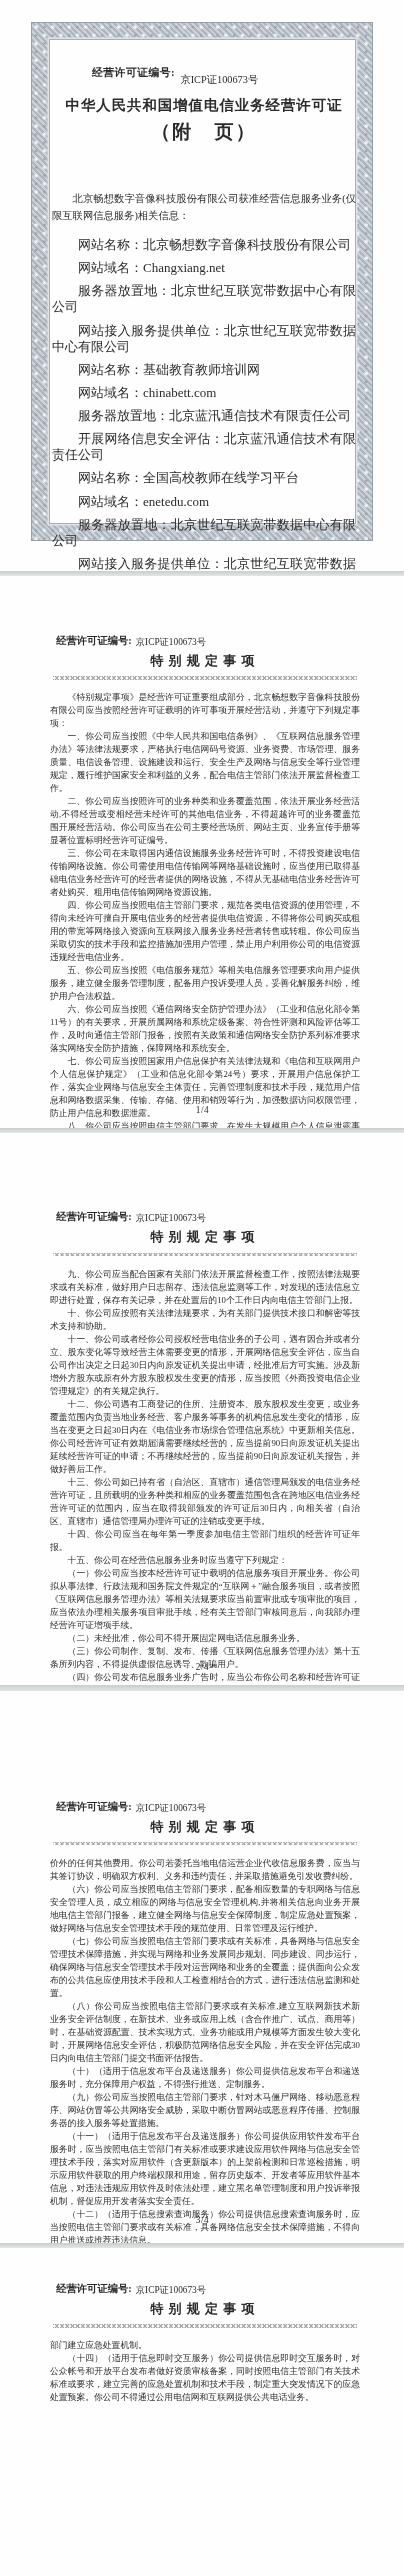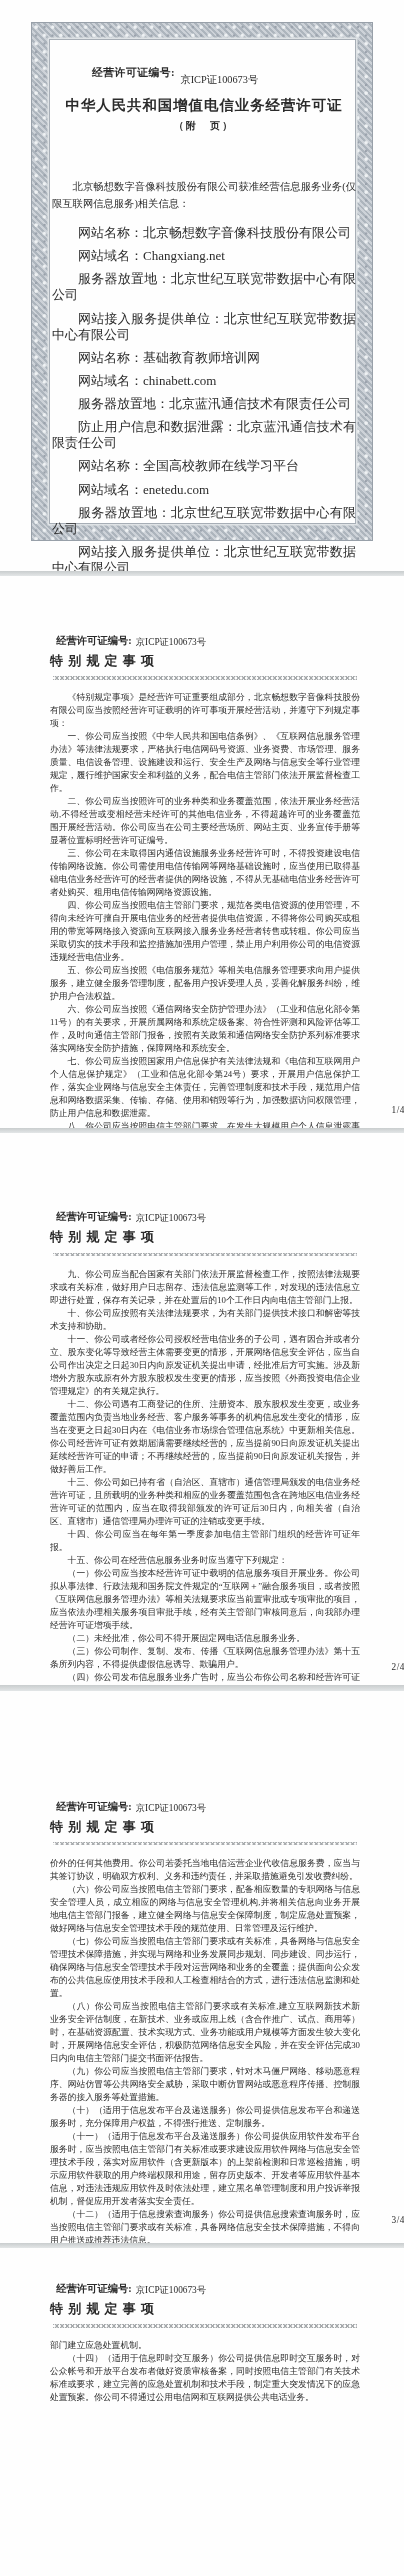--- a/index.html
+++ b/index.html
@@ -25,47 +25,47 @@
     border:1px solid #98a0a9;
   }
   .frame-inner{
     position:absolute;inset:16.5px;background:#fefefe;
     border:0.5px solid #a7aeb6;box-shadow:0 0 0 1.5px #dfe3e6;
   }
   .p1-content{position:absolute;left:52px;right:49px;top:66px;}
   .p1-licline{font-size:10.8px;font-weight:bold;letter-spacing:0.5px;padding-left:40px;}
   .p1-num{font-size:10.3px;font-weight:normal;position:relative;top:7.2px;margin-left:5.2px;letter-spacing:0;}
   .p1-title{margin:15.5px 0 4.1px 0;text-align:center;font-size:14.4px;font-weight:bold;letter-spacing:1px;}
-  .p1-subtitle{text-align:center;font-size:10px;font-weight:bold;letter-spacing:2.1px;}
+  .p1-subtitle{text-align:center;font-size:19px;font-weight:bold;letter-spacing:2.1px;}
   .p1-intro{margin-top:45px;font-size:10.3px;line-height:17px;text-indent:2em;text-align:justify;}
   .p1-entries{margin-top:13.4px;}
   .p1-line{margin:0 0 7.2px 0;font-size:13px;line-height:16px;text-indent:2em;text-align:justify;}
   
   .pageP{height:552px;position:relative;background:#fefefe;overflow:hidden;}
   .pageP.last{height:627px;}
   .hdr{padding:0 45px 0 50px;}
   .pp1 .hdr{padding-top:58px;}
   .pp2 .hdr{padding-top:77px;}
   .pp3 .hdr{padding-top:109px;}
   .pp4 .hdr{padding-top:34px;}
   .hdr-licline{font-size:10.3px;font-weight:bold;padding-left:6.2px;}
   .hdr-num{font-size:9.3px;font-weight:normal;margin-left:4.1px;position:relative;top:1px;}
-  .prov-title{text-align:left;font-size:13px;font-weight:bold;letter-spacing:5.2px;margin-top:4.1px;}
+  .prov-title{text-align:center;font-size:13px;font-weight:bold;letter-spacing:5.2px;margin-top:4.1px;}
   .zz{
     height:3.6px;margin:6.2px 3.1px 0 3.1px;opacity:.85;
     background:
       repeating-linear-gradient(135deg,#94989b 0 1px,transparent 1px 3.6px),
       repeating-linear-gradient(45deg,#94989b 0 1px,transparent 1px 3.6px);
     background-size:5.2px 3.6px;
   }
   .prov-body{padding:11.3px 45px 0 50px;font-size:8.8px;line-height:13px;text-align:justify;}
   .prov{margin:0;text-indent:2em;}
   .prov.noindent{text-indent:0;}
   .pagenum{
-    position:absolute;left:0;right:0;text-align:right;
+    position:absolute;left:0;right:0;text-align:center;
     font-size:9.3px;letter-spacing:0.5px;bottom:13.4px;
   }
   .pp3 .pagenum{bottom:17.5px;}
 </style>
 </head>
 <body>
 
 <div id="doc">
 
   <section class="page1">
@@ -80,21 +80,21 @@
       <div class="p1-subtitle">（附　页）</div>
       <p class="p1-intro">北京畅想数字音像科技股份有限公司获准经营信息服务业务(仅限互联网信息服务)相关信息：</p>
       <div class="p1-entries">
         <p class="p1-line">网站名称：北京畅想数字音像科技股份有限公司</p>
         <p class="p1-line">网站域名：Changxiang.net</p>
         <p class="p1-line">服务器放置地：北京世纪互联宽带数据中心有限公司</p>
         <p class="p1-line">网站接入服务提供单位：北京世纪互联宽带数据中心有限公司</p>
         <p class="p1-line">网站名称：基础教育教师培训网</p>
         <p class="p1-line">网站域名：chinabett.com</p>
         <p class="p1-line">服务器放置地：北京蓝汛通信技术有限责任公司</p>
-        <p class="p1-line">防止用户信息和数据泄露：北京蓝汛通信技术有限责任公司</p>
+        <p class="p1-line">开展网络信息安全评估：北京蓝汛通信技术有限责任公司</p>
         <p class="p1-line">网站名称：全国高校教师在线学习平台</p>
         <p class="p1-line">网站域名：enetedu.com</p>
         <p class="p1-line">服务器放置地：北京世纪互联宽带数据中心有限公司</p>
         <p class="p1-line">网站接入服务提供单位：北京世纪互联宽带数据中心有限公司</p>
       </div>
     </div>
   </section>
 
   <div class="sep"></div>
 
@@ -155,22 +155,22 @@
         <span>经营许可证编号:</span><span class="hdr-num">京ICP证100673号</span>
       </div>
       <div class="prov-title">特别规定事项</div>
       <div class="zz"></div>
     </div>
     <div class="prov-body">
       <p class="prov noindent">价外的任何其他费用。你公司若委托当地电信运营企业代收信息服务费，应当与其签订协议，明确双方权利、义务和违约责任，并采取措施避免引发收费纠纷。</p>
       <p class="prov">（六）你公司应当按照电信主管部门要求，配备相应数量的专职网络与信息安全管理人员，成立相应的网络与信息安全管理机构,并将相关信息向业务开展地电信主管部门报备，建立健全网络与信息安全保障制度，制定应急处置预案，做好网络与信息安全管理技术手段的规范使用、日常管理及运行维护。</p>
       <p class="prov">（七）你公司应当按照电信主管部门要求或有关标准，具备网络与信息安全管理技术保障措施，并实现与网络和业务发展同步规划、同步建设、同步运行，确保网络与信息安全管理技术手段对运营网络和业务的全覆盖；提供面向公众发布的公共信息应使用技术手段和人工检查相结合的方式，进行违法信息监测和处置。</p>
       <p class="prov">（八）你公司应当按照电信主管部门要求或有关标准,建立互联网新技术新业务安全评估制度，在新技术、业务或应用上线（含合作推广、试点、商用等）时，在基础资源配置、技术实现方式、业务功能或用户规模等方面发生较大变化时，开展网络信息安全评估，积极防范网络信息安全风险，并在安全评估完成30日内向电信主管部门提交书面评估报告。</p>
+      <p class="prov">（十）（适用于信息发布平台及递送服务）你公司提供信息发布平台和递送服务时，充分保障用户权益，不得强行推送、定制服务。</p>
       <p class="prov">（九）你公司应当按照电信主管部门要求，针对木马僵尸网络、移动恶意程序、网站仿冒等公共网络安全威胁，采取中断仿冒网站或恶意程序传播、控制服务器的接入服务等处置措施。</p>
-      <p class="prov">（十）（适用于信息发布平台及递送服务）你公司提供信息发布平台和递送服务时，充分保障用户权益，不得强行推送、定制服务。</p>
       <p class="prov">（十一）（适用于信息发布平台及递送服务）你公司提供应用软件发布平台服务时，应当按照电信主管部门有关标准或要求建设应用软件网络与信息安全管理技术手段，落实对应用软件（含更新版本）的上架前检测和日常巡检措施，明示应用软件获取的用户终端权限和用途，留存历史版本、开发者等应用软件基本信息，对违法违规应用软件及时依法处理，建立黑名单管理制度和用户投诉举报机制，督促应用开发者落实安全责任。</p>
       <p class="prov">（十二）（适用于信息搜索查询服务）你公司提供信息搜索查询服务时，应当按照电信主管部门要求或有关标准，具备网络信息安全技术保障措施，不得向用户推送或推荐违法信息。</p>
 
     </div>
     <div class="pagenum">3/4</div>
   </section>
 
   <div class="sep"></div>
 
   <section class="pageP pp4 last">

